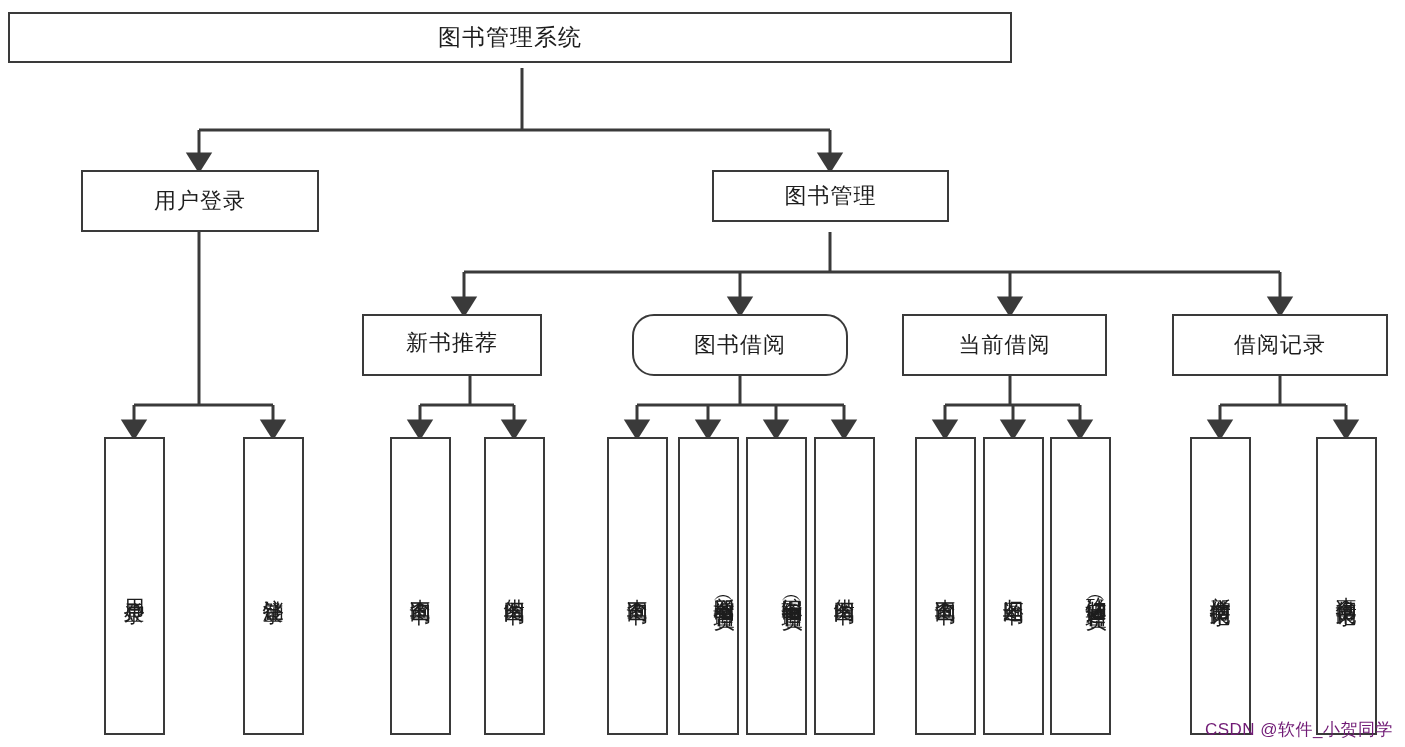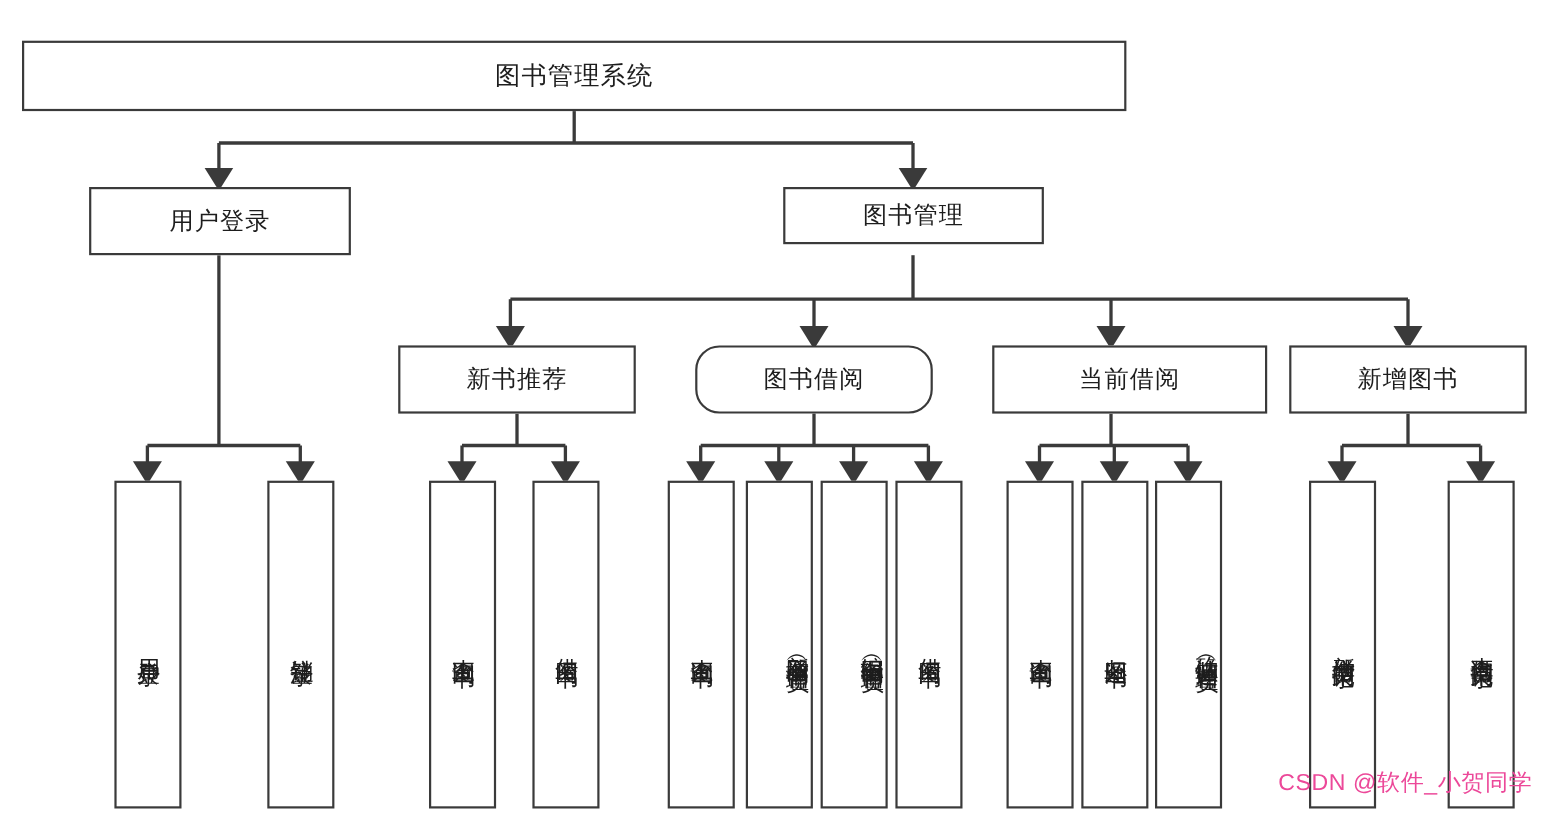--- a/index.html
+++ b/index.html
@@ -4,21 +4,21 @@
 <style>
   html,body{margin:0;padding:0;background:#ffffff;}
   body{width:1405px;height:747px;overflow:hidden;font-family:"Liberation Sans","DejaVu Sans",sans-serif;}
   #diagram-root{position:relative;width:1405px;height:747px;background:#fff;}
   svg.wires{position:absolute;left:0;top:0;width:1405px;height:747px;}
   .node{position:absolute;box-sizing:border-box;background:#ffffff;border:2px solid #3a3a3a;display:flex;align-items:center;justify-content:center;color:#1d1d1d;}
   .node-h{font-size:22px;line-height:1.2;letter-spacing:1px;}
   .node-title{font-size:23px;}
   .node-v{writing-mode:vertical-rl;text-orientation:upright;font-size:21px;line-height:1.22;letter-spacing:2px;}
   .node-v.fill{align-items:flex-start;padding-top:6px;}
-  .watermark{position:absolute;right:12px;bottom:22px;font-size:21px;color:#ec4899;letter-spacing:.5px;white-space:nowrap;}
+  .watermark{position:absolute;right:12px;bottom:6px;font-size:17px;color:#701a75;letter-spacing:.5px;white-space:nowrap;}
 </style>
 </head>
 <body>
 
 <div id="diagram-root">
 
   <svg class="wires" viewBox="0 0 1405 747" xmlns="http://www.w3.org/2000/svg">
     <defs>
       <marker id="arrow" markerWidth="10" markerHeight="10" refX="3.2" refY="5" orient="auto" markerUnits="strokeWidth">
         <path d="M0,0.6 L7,5 L0,9.4 z" fill="#3a3a3a"></path>
@@ -61,42 +61,42 @@
       <path d="M1013,405 L1013,429" marker-end="url(#arrow)"></path>
       <path d="M1080,405 L1080,429" marker-end="url(#arrow)"></path>
 
       <path d="M1280,376 L1280,405"></path>
       <path d="M1220,405 L1346,405"></path>
       <path d="M1220,405 L1220,429" marker-end="url(#arrow)"></path>
       <path d="M1346,405 L1346,429" marker-end="url(#arrow)"></path>
     </g>
   </svg>
 
-  <div class="node node-h node-title" style="left:20px;top:12px;width:1004px;height:64px;margin-top:25px;">
+  <div class="node node-h node-title" style="left:8px;top:12px;width:1004px;height:51px;">
     <span>图书管理系统</span>
   </div>
 
   <div class="node node-h" style="left:81px;top:170px;width:238px;height:62px;">
     <span>用户登录</span>
   </div>
   <div class="node node-h" style="left:712px;top:170px;width:237px;height:52px;">
     <span>图书管理</span>
   </div>
 
-  <div class="node node-h" style="left:362px;top:314px;width:216px;height:62px;">
+  <div class="node node-h" style="left:362px;top:314px;width:180px;height:62px;font-family:Liberation Mono, monospace;">
     <span>新书推荐</span>
   </div>
   <div class="node node-h" style="left:632px;top:314px;width:216px;height:62px;border-radius:22px;">
     <span>图书借阅</span>
   </div>
-  <div class="node node-h" style="left:902px;top:314px;width:250px;height:62px;">
+  <div class="node node-h" style="left:902px;top:314px;width:205px;height:62px;">
     <span>当前借阅</span>
   </div>
   <div class="node node-h" style="left:1172px;top:314px;width:216px;height:62px;">
-    <span>新增图书</span>
+    <span>借阅记录</span>
   </div>
 
   <div class="node node-v" style="left:104px;top:437px;width:61px;height:298px;">
     <span>用户登录</span>
   </div>
   <div class="node node-v" style="left:243px;top:437px;width:61px;height:298px;">
     <span>注销登录</span>
   </div>
 
   <div class="node node-v" style="left:390px;top:437px;width:61px;height:298px;">

